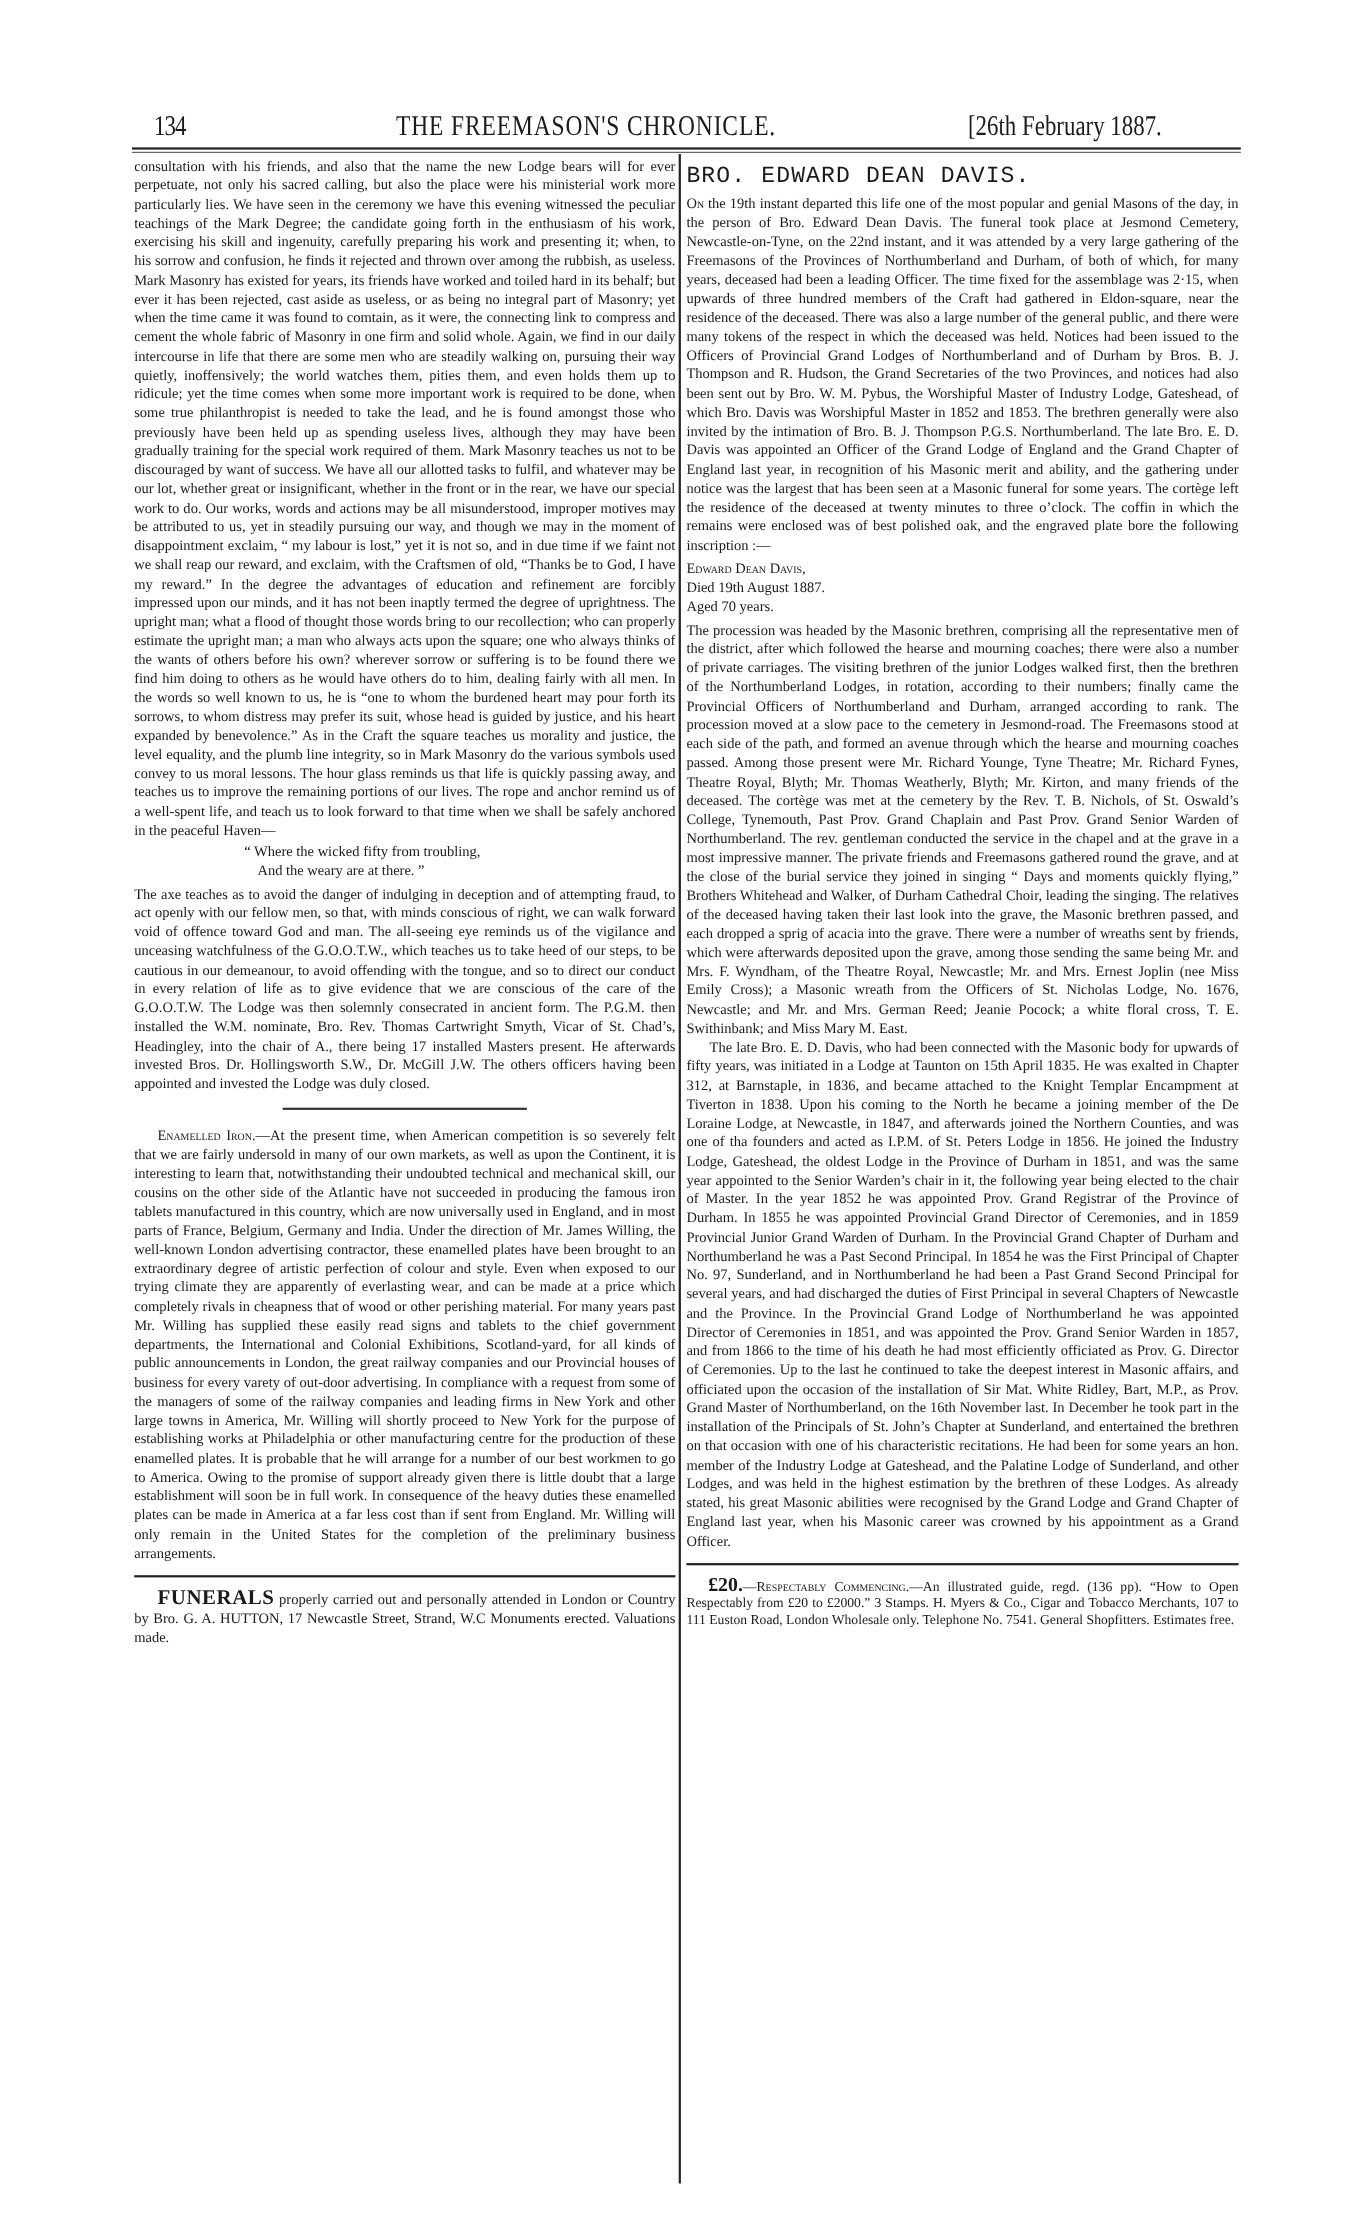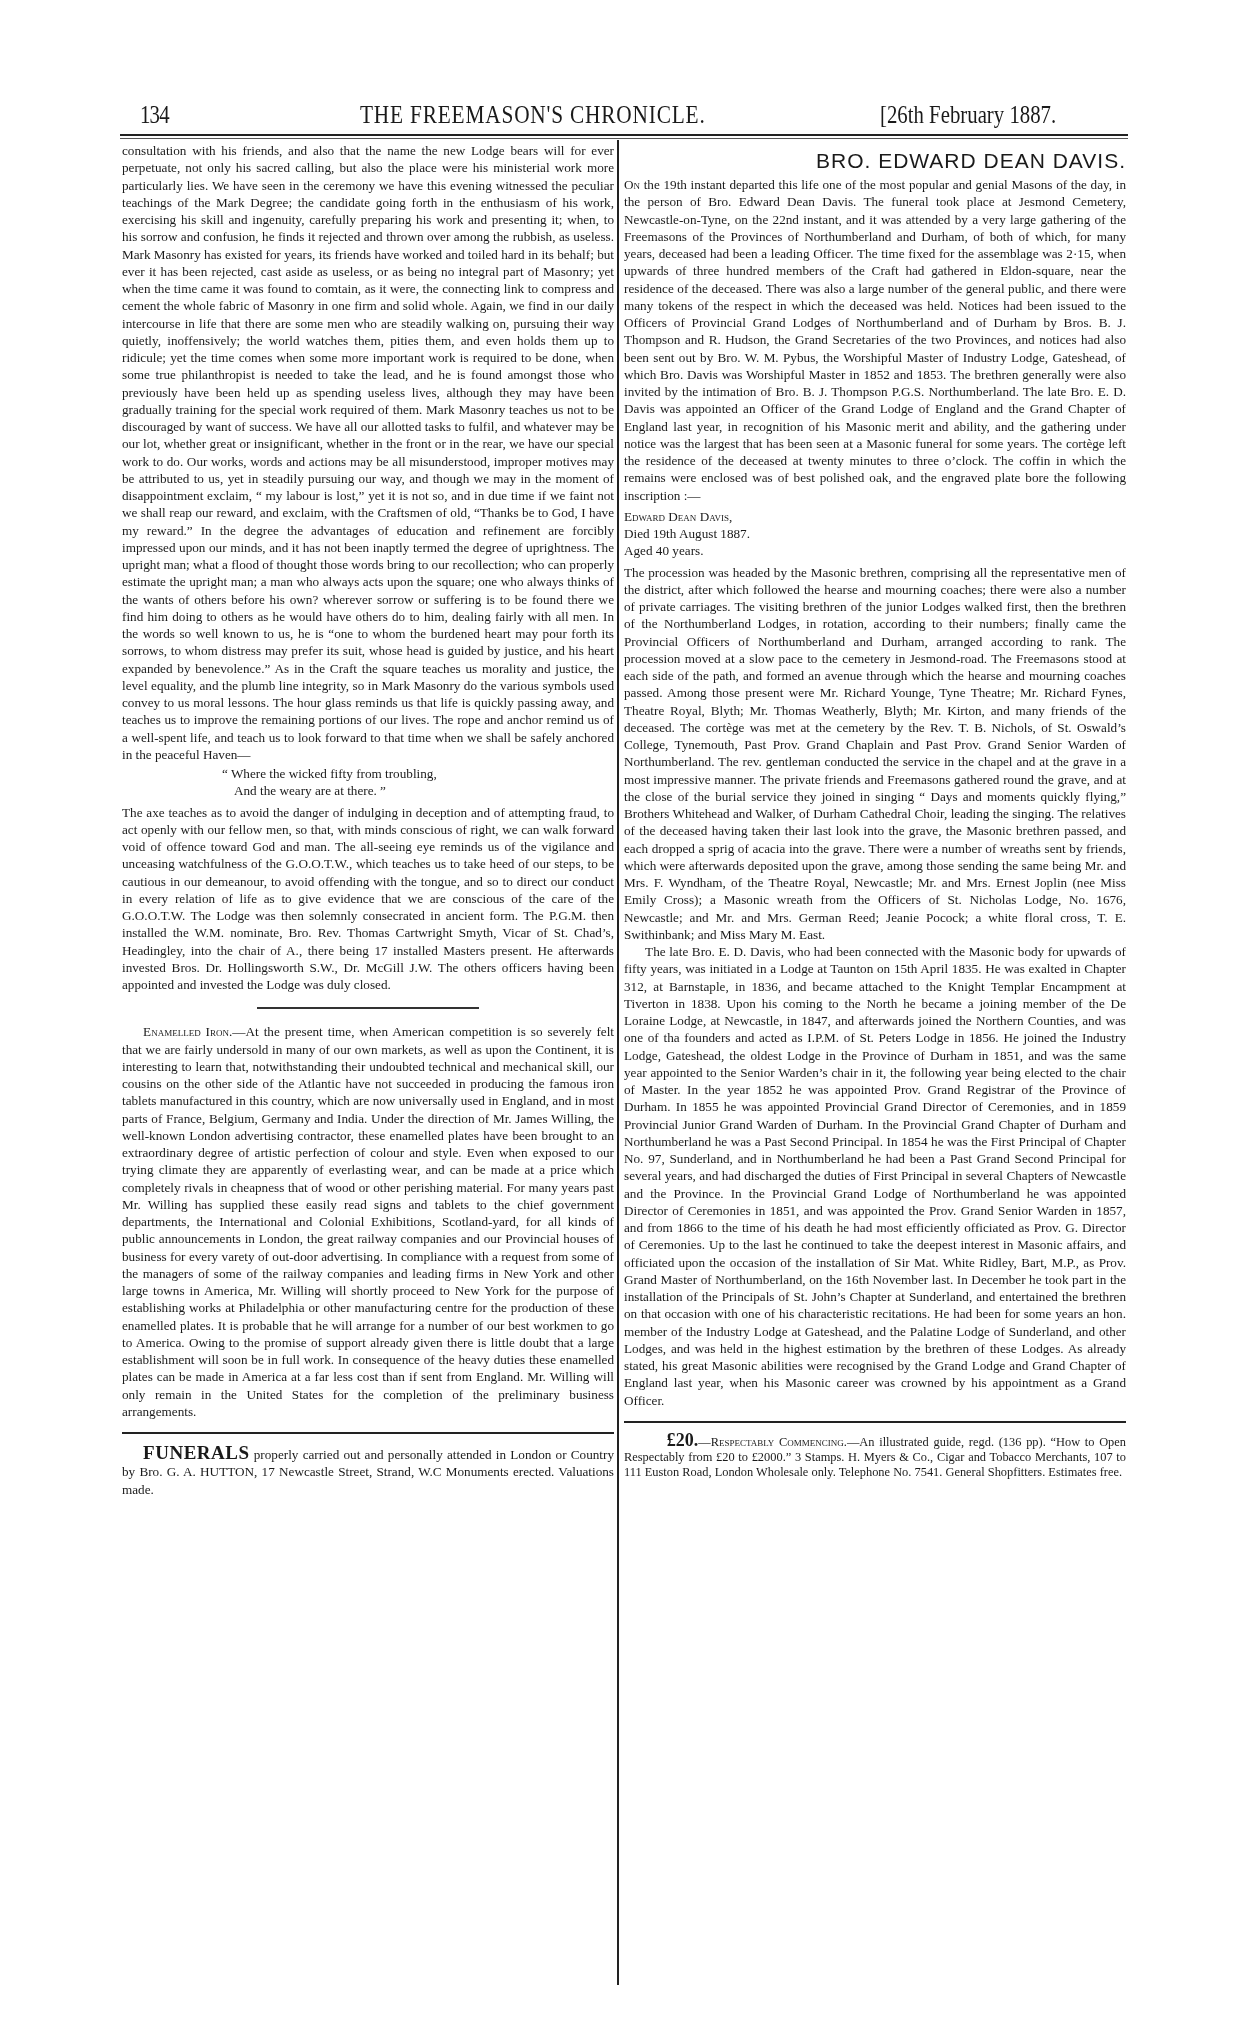--- a/index.html
+++ b/index.html
@@ -11,28 +11,28 @@
   .issue-date { position:absolute; left:760px; top:0; font-size:26px; font-family:"Liberation Serif", serif; transform:scaleX(0.8); transform-origin:left; white-space:nowrap; }
   .rule-top { position:absolute; left:120px; top:134px; width:1008px; height:0; border-top:2px solid #222; }
   .rule-top2 { position:absolute; left:120px; top:138px; width:1008px; height:0; border-top:1px solid #555; }
   .col { position:absolute; font-size:13.2px; line-height:17.25px; text-align:justify; font-family:"Liberation Serif", serif; }
   .col p { margin:0; }
   .col-left { left:122px; top:142px; width:492px; }
   .col-right { left:624px; top:142px; width:502px; }
   .divider { position:absolute; left:617px; top:140px; width:0; height:1845px; border-left:2px solid #222; }
   .indent { text-indent:1.6em; }
   .sc { font-variant:small-caps; }
-  .art-title { text-align:right; font-size:21px; line-height:26px; margin:6px 0 2px 0; letter-spacing:1px; font-family:Liberation Sans, sans-serif; }
+  .art-title { text-align:left; font-size:21px; line-height:26px; margin:6px 0 2px 0; letter-spacing:1px; font-family:Liberation Mono, monospace; }
   .poem { padding-left:100px; text-align:left; margin:2px 0 4px 0; }
   .poem div:nth-child(2) { padding-left:12px; }
   .inscription { text-align:left; margin:4px 0 4px 0; }
   .sep { height:0; border-top:2px solid #333; margin:14px auto 14px auto; width:45%; }
   .sep-full { height:0; border-top:2px solid #222; margin:12px 0 10px 0; }
   .ad-lead { font-weight:bold; font-family:Liberation Serif, serif; font-size:19px; letter-spacing:0.5px; }
-  .ad-price { font-weight:bold; font-size:18px;margin-left:23px; }
+  .ad-price { font-weight:bold; font-size:18px; }
   .ad-small { font-size:12.4px; line-height:15px; }
 </style>
 </head>
 <body>
 
 <div class="masthead">
   <span class="pageno">134</span>
   <span class="paper-title">THE FREEMASON'S CHRONICLE.</span>
   <span class="issue-date">[26th February 1887.</span>
 </div>
@@ -53,19 +53,19 @@
 </div>
 
 <div class="divider"></div>
 
 <div class="col col-right">
   <div class="art-title">BRO. EDWARD DEAN DAVIS.</div>
   <p><span class="sc">On</span><span> the 19th instant departed this life one of the most popular and genial Masons of the day, in the person of Bro. Edward Dean Davis. The funeral took place at Jesmond Cemetery, Newcastle-on-Tyne, on the 22nd instant, and it was attended by a very large gathering of the Freemasons of the Provinces of Northumberland and Durham, of both of which, for many years, deceased had been a leading Officer. The time fixed for the assemblage was 2·15, when upwards of three hundred members of the Craft had gathered in Eldon-square, near the residence of the deceased. There was also a large number of the general public, and there were many tokens of the respect in which the deceased was held. Notices had been issued to the Officers of Provincial Grand Lodges of Northumberland and of Durham by Bros. B. J. Thompson and R. Hudson, the Grand Secretaries of the two Provinces, and notices had also been sent out by Bro. W. M. Pybus, the Worshipful Master of Industry Lodge, Gateshead, of which Bro. Davis was Worshipful Master in 1852 and 1853. The brethren generally were also invited by the intimation of Bro. B. J. Thompson P.G.S. Northumberland. The late Bro. E. D. Davis was appointed an Officer of the Grand Lodge of England and the Grand Chapter of England last year, in recognition of his Masonic merit and ability, and the gathering under notice was the largest that has been seen at a Masonic funeral for some years. The cortège left the residence of the deceased at twenty minutes to three o’clock. The coffin in which the remains were enclosed was of best polished oak, and the engraved plate bore the following inscription :—</span></p>
   <div class="inscription">
     <div class="sc">Edward Dean Davis,</div>
     <div>Died 19th August 1887.</div>
-    <div>Aged 40 years.</div>
+    <div>Aged 70 years.</div>
   </div>
   <p>The procession was headed by the Masonic brethren, comprising all the representative men of the district, after which followed the hearse and mourning coaches; there were also a number of private carriages. The visiting brethren of the junior Lodges walked first, then the brethren of the Northumberland Lodges, in rotation, according to their numbers; finally came the Provincial Officers of Northumberland and Durham, arranged according to rank. The procession moved at a slow pace to the cemetery in Jesmond-road. The Freemasons stood at each side of the path, and formed an avenue through which the hearse and mourning coaches passed. Among those present were Mr. Richard Younge, Tyne Theatre; Mr. Richard Fynes, Theatre Royal, Blyth; Mr. Thomas Weatherly, Blyth; Mr. Kirton, and many friends of the deceased. The cortège was met at the cemetery by the Rev. T. B. Nichols, of St. Oswald’s College, Tynemouth, Past Prov. Grand Chaplain and Past Prov. Grand Senior Warden of Northumberland. The rev. gentleman conducted the service in the chapel and at the grave in a most impressive manner. The private friends and Freemasons gathered round the grave, and at the close of the burial service they joined in singing “ Days and moments quickly flying,” Brothers Whitehead and Walker, of Durham Cathedral Choir, leading the singing. The relatives of the deceased having taken their last look into the grave, the Masonic brethren passed, and each dropped a sprig of acacia into the grave. There were a number of wreaths sent by friends, which were afterwards deposited upon the grave, among those sending the same being Mr. and Mrs. F. Wyndham, of the Theatre Royal, Newcastle; Mr. and Mrs. Ernest Joplin (nee Miss Emily Cross); a Masonic wreath from the Officers of St. Nicholas Lodge, No. 1676, Newcastle; and Mr. and Mrs. German Reed; Jeanie Pocock; a white floral cross, T. E. Swithinbank; and Miss Mary M. East.</p>
   <p class="indent">The late Bro. E. D. Davis, who had been connected with the Masonic body for upwards of fifty years, was initiated in a Lodge at Taunton on 15th April 1835. He was exalted in Chapter 312, at Barnstaple, in 1836, and became attached to the Knight Templar Encampment at Tiverton in 1838. Upon his coming to the North he became a joining member of the De Loraine Lodge, at Newcastle, in 1847, and afterwards joined the Northern Counties, and was one of tha founders and acted as I.P.M. of St. Peters Lodge in 1856. He joined the Industry Lodge, Gateshead, the oldest Lodge in the Province of Durham in 1851, and was the same year appointed to the Senior Warden’s chair in it, the following year being elected to the chair of Master. In the year 1852 he was appointed Prov. Grand Registrar of the Province of Durham. In 1855 he was appointed Provincial Grand Director of Ceremonies, and in 1859 Provincial Junior Grand Warden of Durham. In the Provincial Grand Chapter of Durham and Northumberland he was a Past Second Principal. In 1854 he was the First Principal of Chapter No. 97, Sunderland, and in Northumberland he had been a Past Grand Second Principal for several years, and had discharged the duties of First Principal in several Chapters of Newcastle and the Province. In the Provincial Grand Lodge of Northumberland he was appointed Director of Ceremonies in 1851, and was appointed the Prov. Grand Senior Warden in 1857, and from 1866 to the time of his death he had most efficiently officiated as Prov. G. Director of Ceremonies. Up to the last he continued to take the deepest interest in Masonic affairs, and officiated upon the occasion of the installation of Sir Mat. White Ridley, Bart, M.P., as Prov. Grand Master of Northumberland, on the 16th November last. In December he took part in the installation of the Principals of St. John’s Chapter at Sunderland, and entertained the brethren on that occasion with one of his characteristic recitations. He had been for some years an hon. member of the Industry Lodge at Gateshead, and the Palatine Lodge of Sunderland, and other Lodges, and was held in the highest estimation by the brethren of these Lodges. As already stated, his great Masonic abilities were recognised by the Grand Lodge and Grand Chapter of England last year, when his Masonic career was crowned by his appointment as a Grand Officer.</p>
   <div class="sep-full"></div>
   <p class="indent ad-small"><span class="ad-price">£20.</span><span class="sc">—Respectably Commencing.</span><span>—An illustrated guide, regd. (136 pp). “How to Open Respectably from £20 to £2000.” 3 Stamps. H. Myers &amp; Co., Cigar and Tobacco Merchants, 107 to 111 Euston Road, London Wholesale only. Telephone No. 7541. General Shopfitters. Estimates free.</span></p>
 </div>
 
 </body></html>

